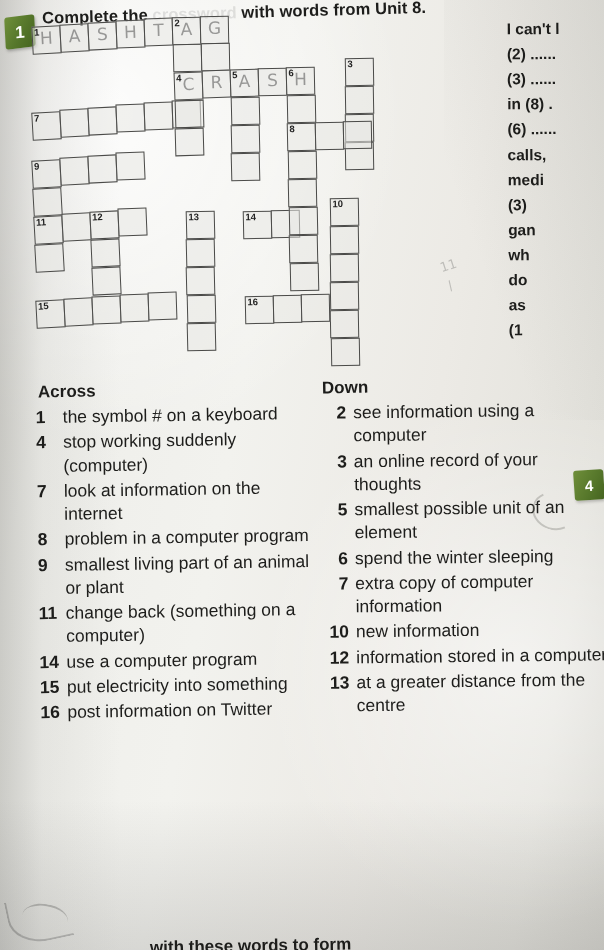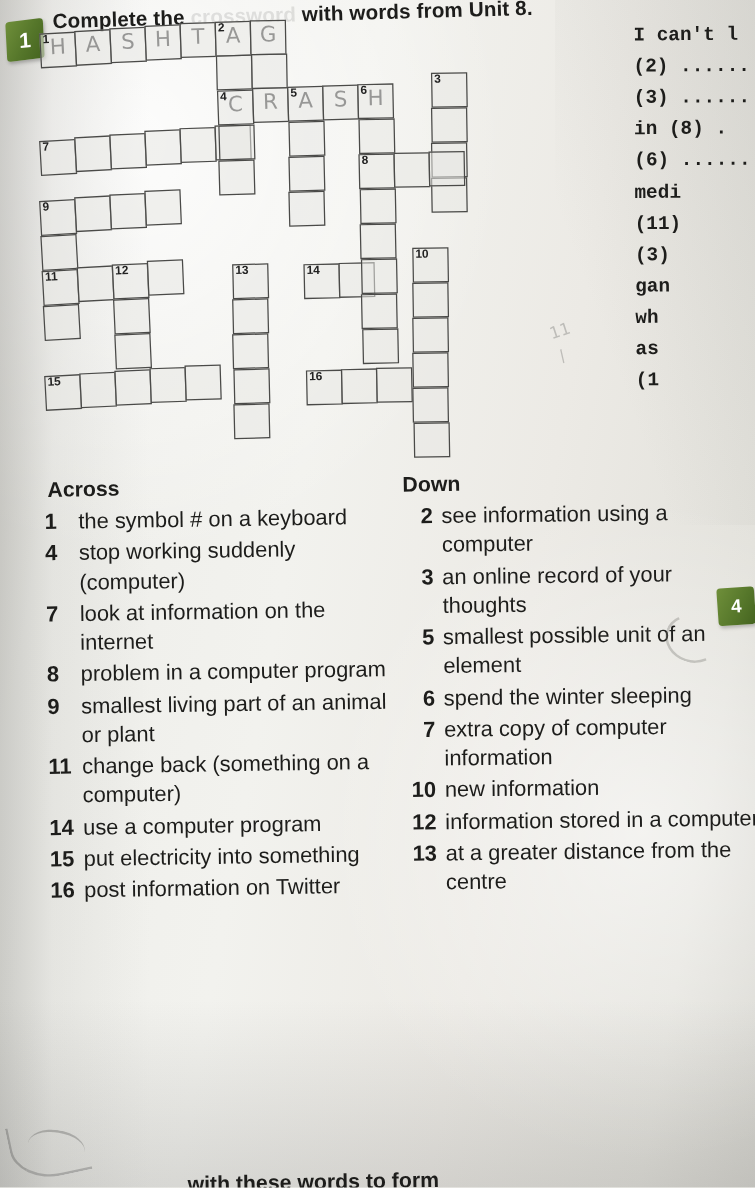--- a/index.html
+++ b/index.html
@@ -119,21 +119,21 @@
   #down-list .clue .cnum{min-width:26px;text-align:right;margin-right:7px;}
   .clue .ctext{flex:1 1 auto;}
 
   
   #right-col{
     position:absolute;left:508px;top:16px;width:96px;
     font-size:15.5px;line-height:1.62;font-weight:bold;
     overflow:hidden;height:400px;
     transform:rotate(-0.4deg);
   }
-  #right-col .rline{white-space:nowrap;font-family:Liberation Mono, monospace;}
+  #right-col .rline{white-space:nowrap;}
 
   
   #bottom-text{
     position:absolute;left:150px;bottom:-4px;width:460px;
     font-size:17px;font-weight:bold;white-space:nowrap;
     transform:rotate(-1deg);
   }
   
   .scribble{
     position:absolute;left:8px;bottom:8px;width:60px;height:44px;
@@ -369,25 +369,26 @@
       <span class="ctext">at a greater distance from the centre</span>
     </div>
   </div>
 
 <div id="right-col">
     <div class="rline">I can't l</div>
     <div class="rline">(2) ......</div>
     <div class="rline">(3) ......</div>
     <div class="rline">in (8) .</div>
     <div class="rline">(6) ......</div>
+    <div class="rline">calls,</div>
     <div class="rline">medi</div>
-    <div class="rline">(11)</div>
     <div class="rline">(3)</div>
     <div class="rline">gan</div>
     <div class="rline">wh</div>
+    <div class="rline">do</div>
     <div class="rline">as</div>
     <div class="rline">(1</div>
   </div>
 
 <div class="side-swirl"></div>
 <div class="side-badge">
   <span>4</span>
 </div>
 
 <div class="pencil-mark" style="left:440px;top:258px;transform:rotate(-18deg);">11</div>

